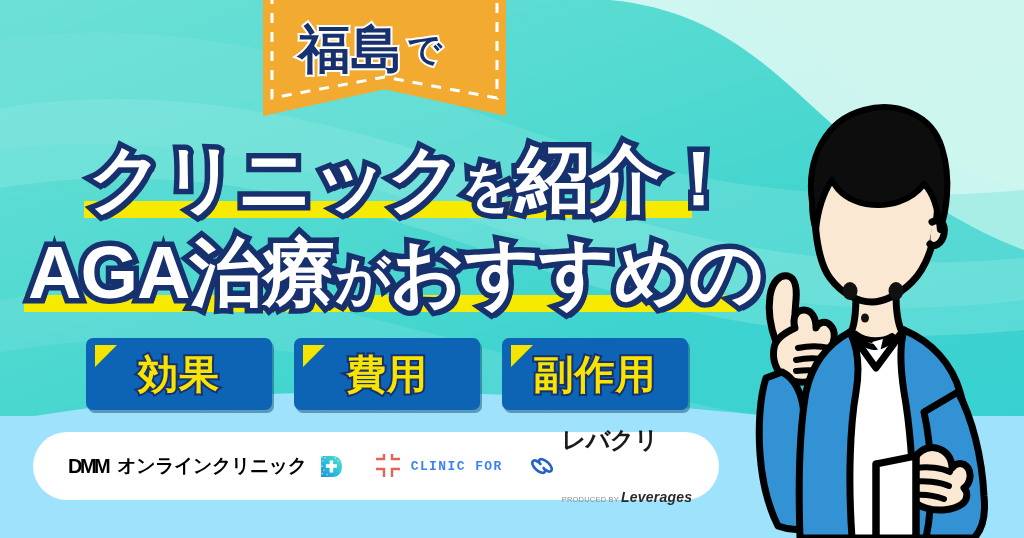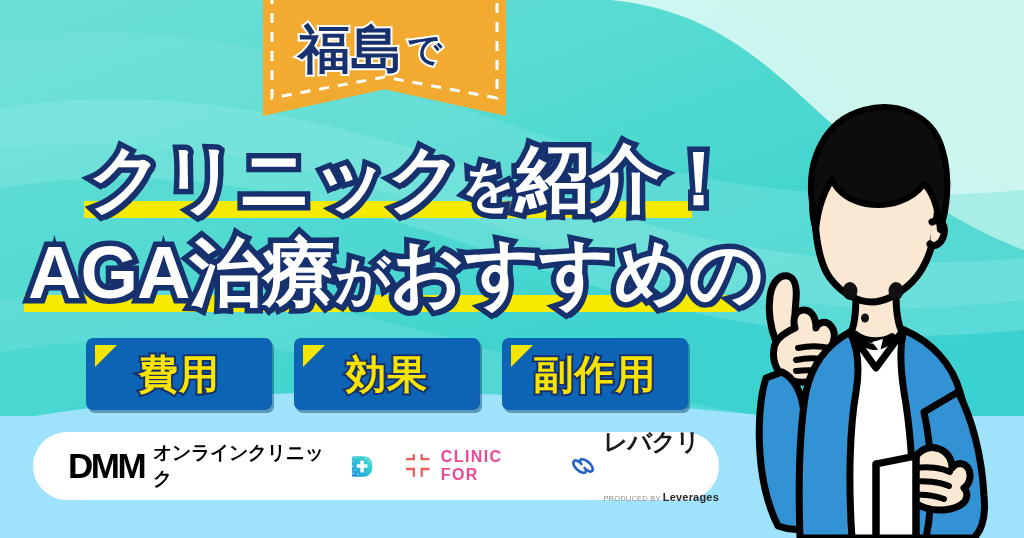--- a/index.html
+++ b/index.html
@@ -182,21 +182,21 @@
     z-index: 6;
   }
 
   .logo-dmm {
     display: flex;
     align-items: center;
     margin-left: 35px;
     gap: 9px;
   }
   .dmm-word {
-    font-size: 35px;
+    font-size: 20px;
     font-weight: bold;
     color: #000000;
     letter-spacing: -2.5px;
     font-family: "Liberation Sans", sans-serif;
   }
   .dmm-jp {
     font-size: 19px;
     font-weight: bold;
     color: #000000;
     letter-spacing: -0.5px;
@@ -209,25 +209,25 @@
 
   .logo-clinicfor {
     display: flex;
     align-items: center;
     margin-left: 30px;
     gap: 9px;
   }
   .cf-cross { width: 28px; height: 28px; }
   .cf-cross svg { display:block; width:100%; height:100%; }
   .cf-word {
-    font-size: 16px;
-    font-weight: bold;
-    color: #ec4899;
+    font-size: 13px;
+    font-weight: bold;
+    color: #3b82f6;
     letter-spacing: 1.4px;
-    font-family: Liberation Sans, sans-serif;
+    font-family: Liberation Mono, monospace;
   }
 
   .logo-levacli {
     display: flex;
     align-items: center;
     margin-left: 26px;
     gap: 7px;
   }
   .lv-icon { width: 26px; height: 26px; }
   .lv-icon svg { display:block; width:100%; height:100%; }
@@ -239,21 +239,21 @@
     letter-spacing: -0.5px;
     line-height: 1.05;
   }
   .lv-sub {
     font-size: 7.5px;
     color: #8d8d8d;
     letter-spacing: 0.2px;
     margin-top: 2px;
     white-space: nowrap;
   }
-  .lv-sub b { color: #2a2a2a; font-size: 11px; }
+  .lv-sub b { color: #2a2a2a; font-size: 14px; font-style: italic; }
 
   
   .person {
     position: absolute;
     right: -6px;
     top: 96px;
     width: 330px;
     height: 442px;
     z-index: 5;
   }
@@ -308,24 +308,24 @@
       <div class="hl-text"><span>クリニック</span><span class="sm">を</span><span>紹介！</span></div>
     </div>
     <div class="hl-row row1">
       <div class="hl-mark"></div>
       <div class="hl-text"><span>AGA治療</span><span class="sm">が</span><span>おすすめの</span></div>
     </div>
   </div>
 
   <div class="tags">
     <div class="tag">
+      <span class="tag-label">効果</span>
+    </div>
+    <div class="tag">
       <span class="tag-label">費用</span>
-    </div>
-    <div class="tag">
-      <span class="tag-label">効果</span>
     </div>
     <div class="tag">
       <span class="tag-label">副作用</span>
     </div>
   </div>
 
   <div class="logo-pill">
 
     <div class="logo-dmm">
       <span class="dmm-word">DMM</span>

